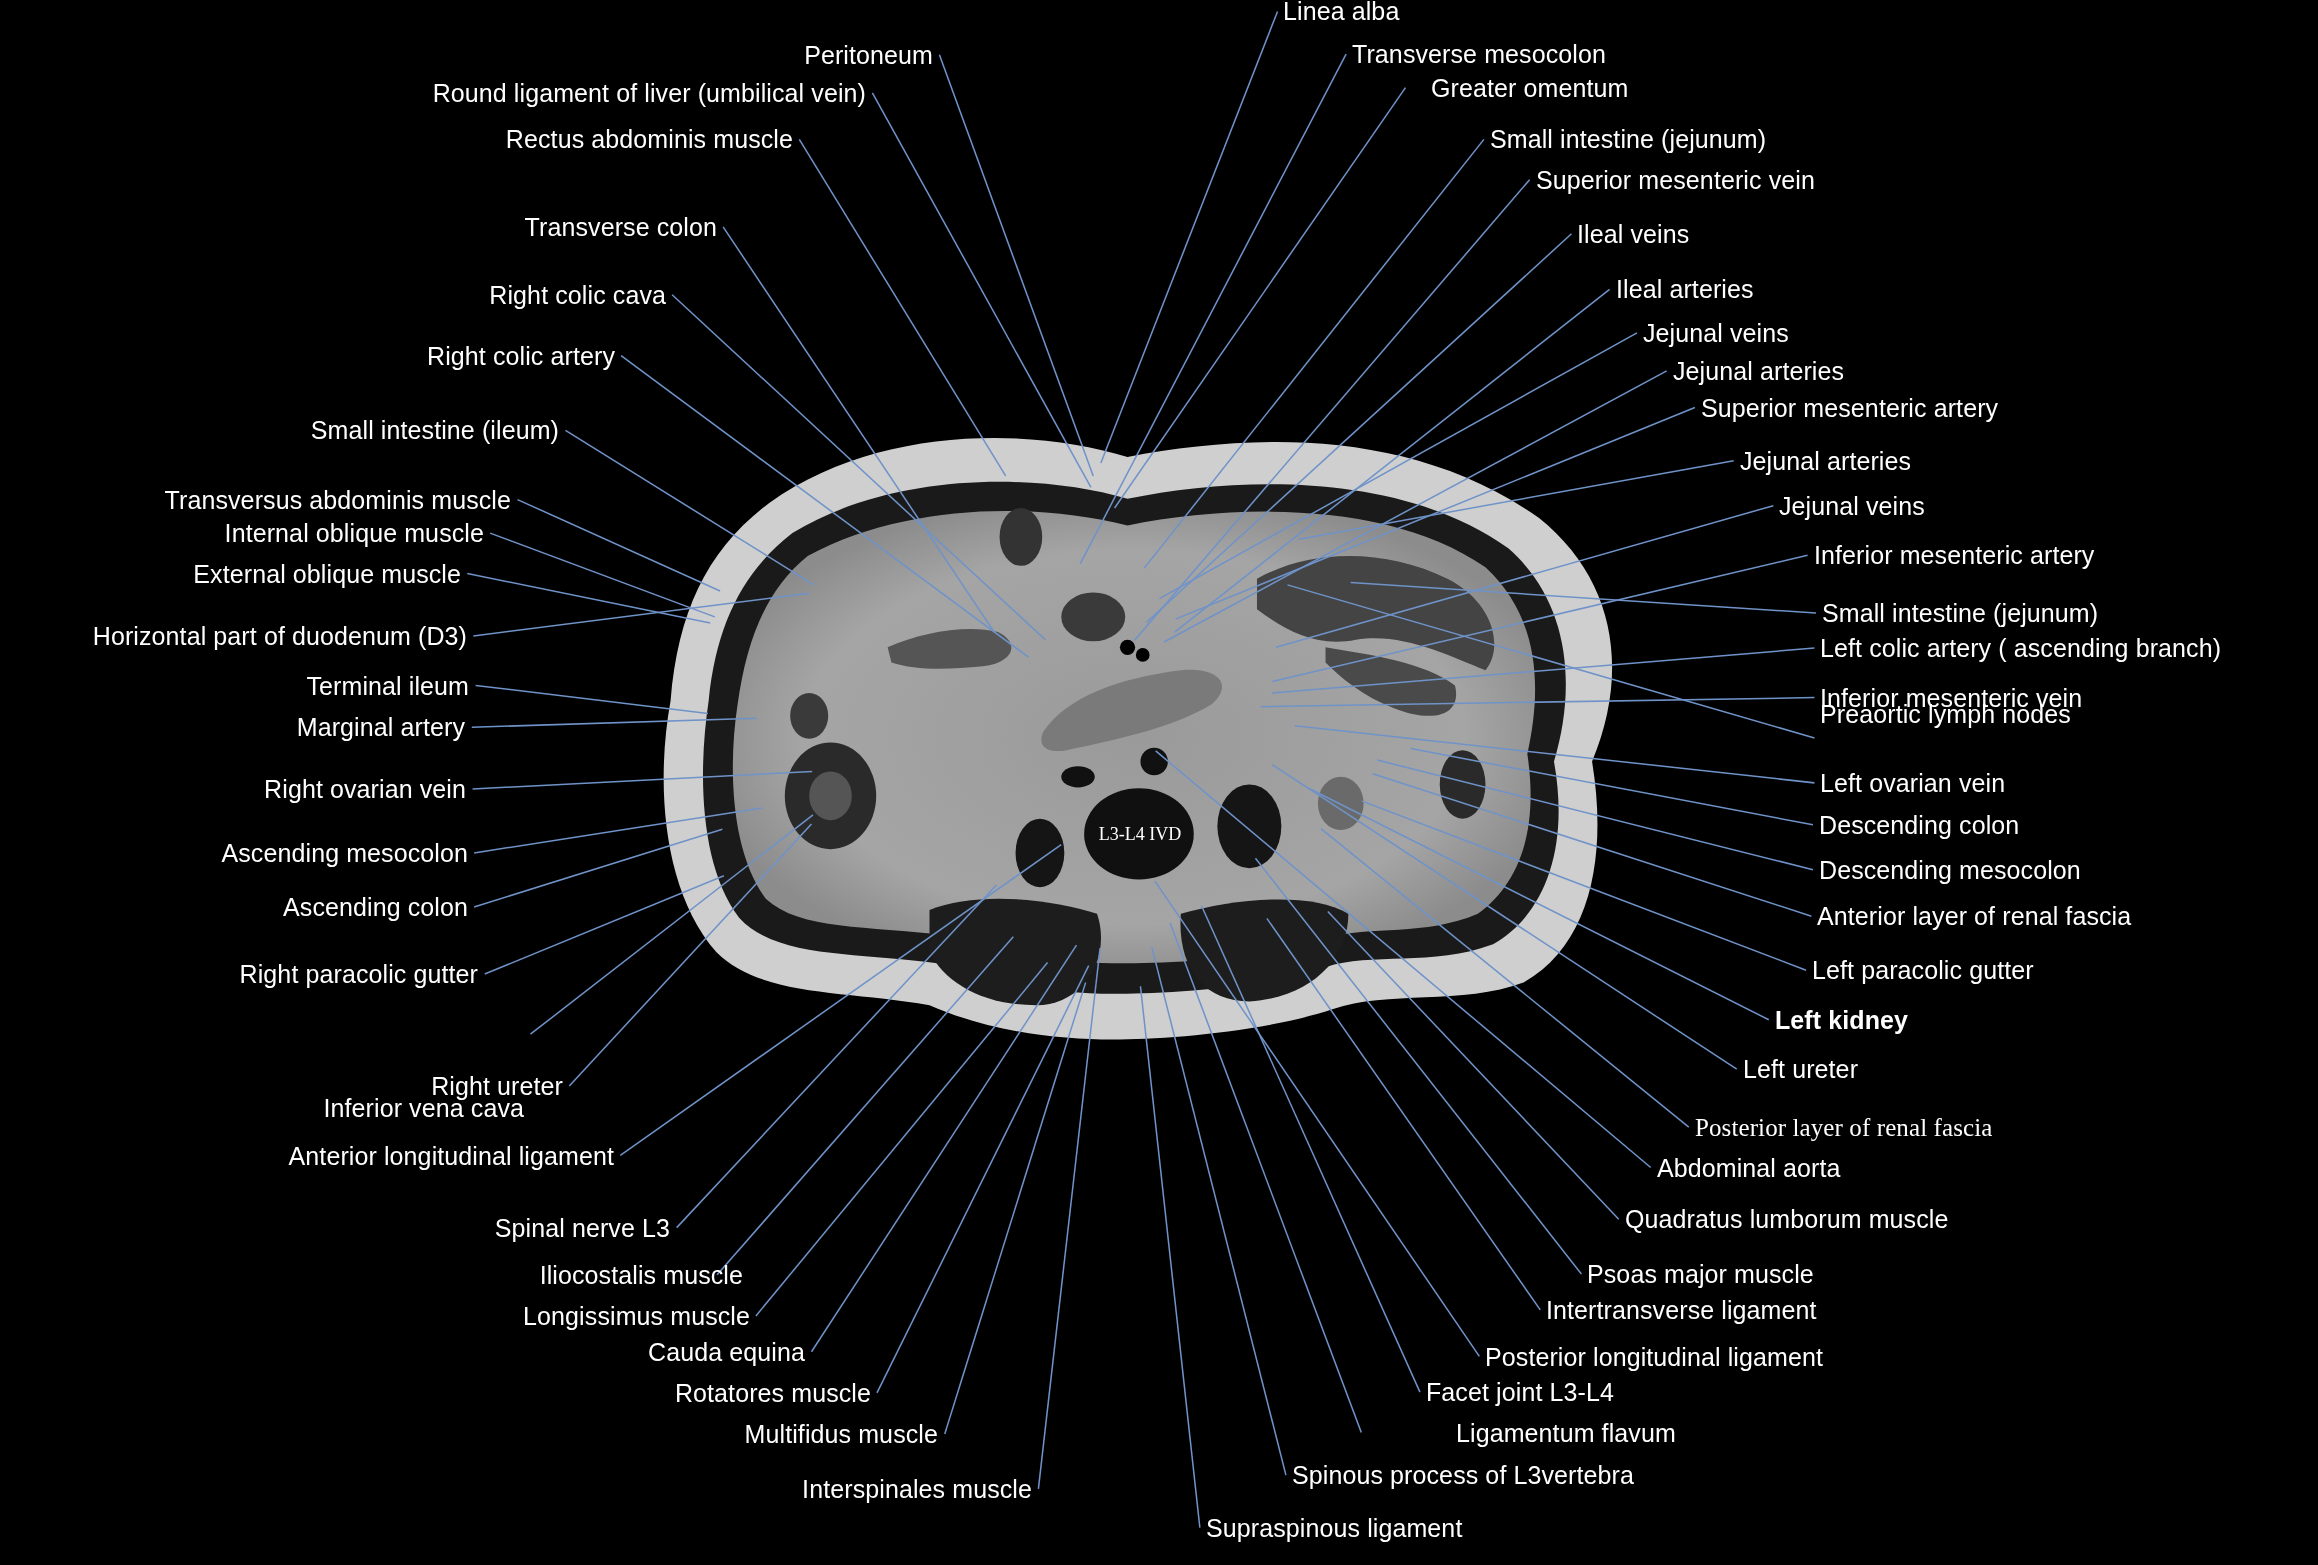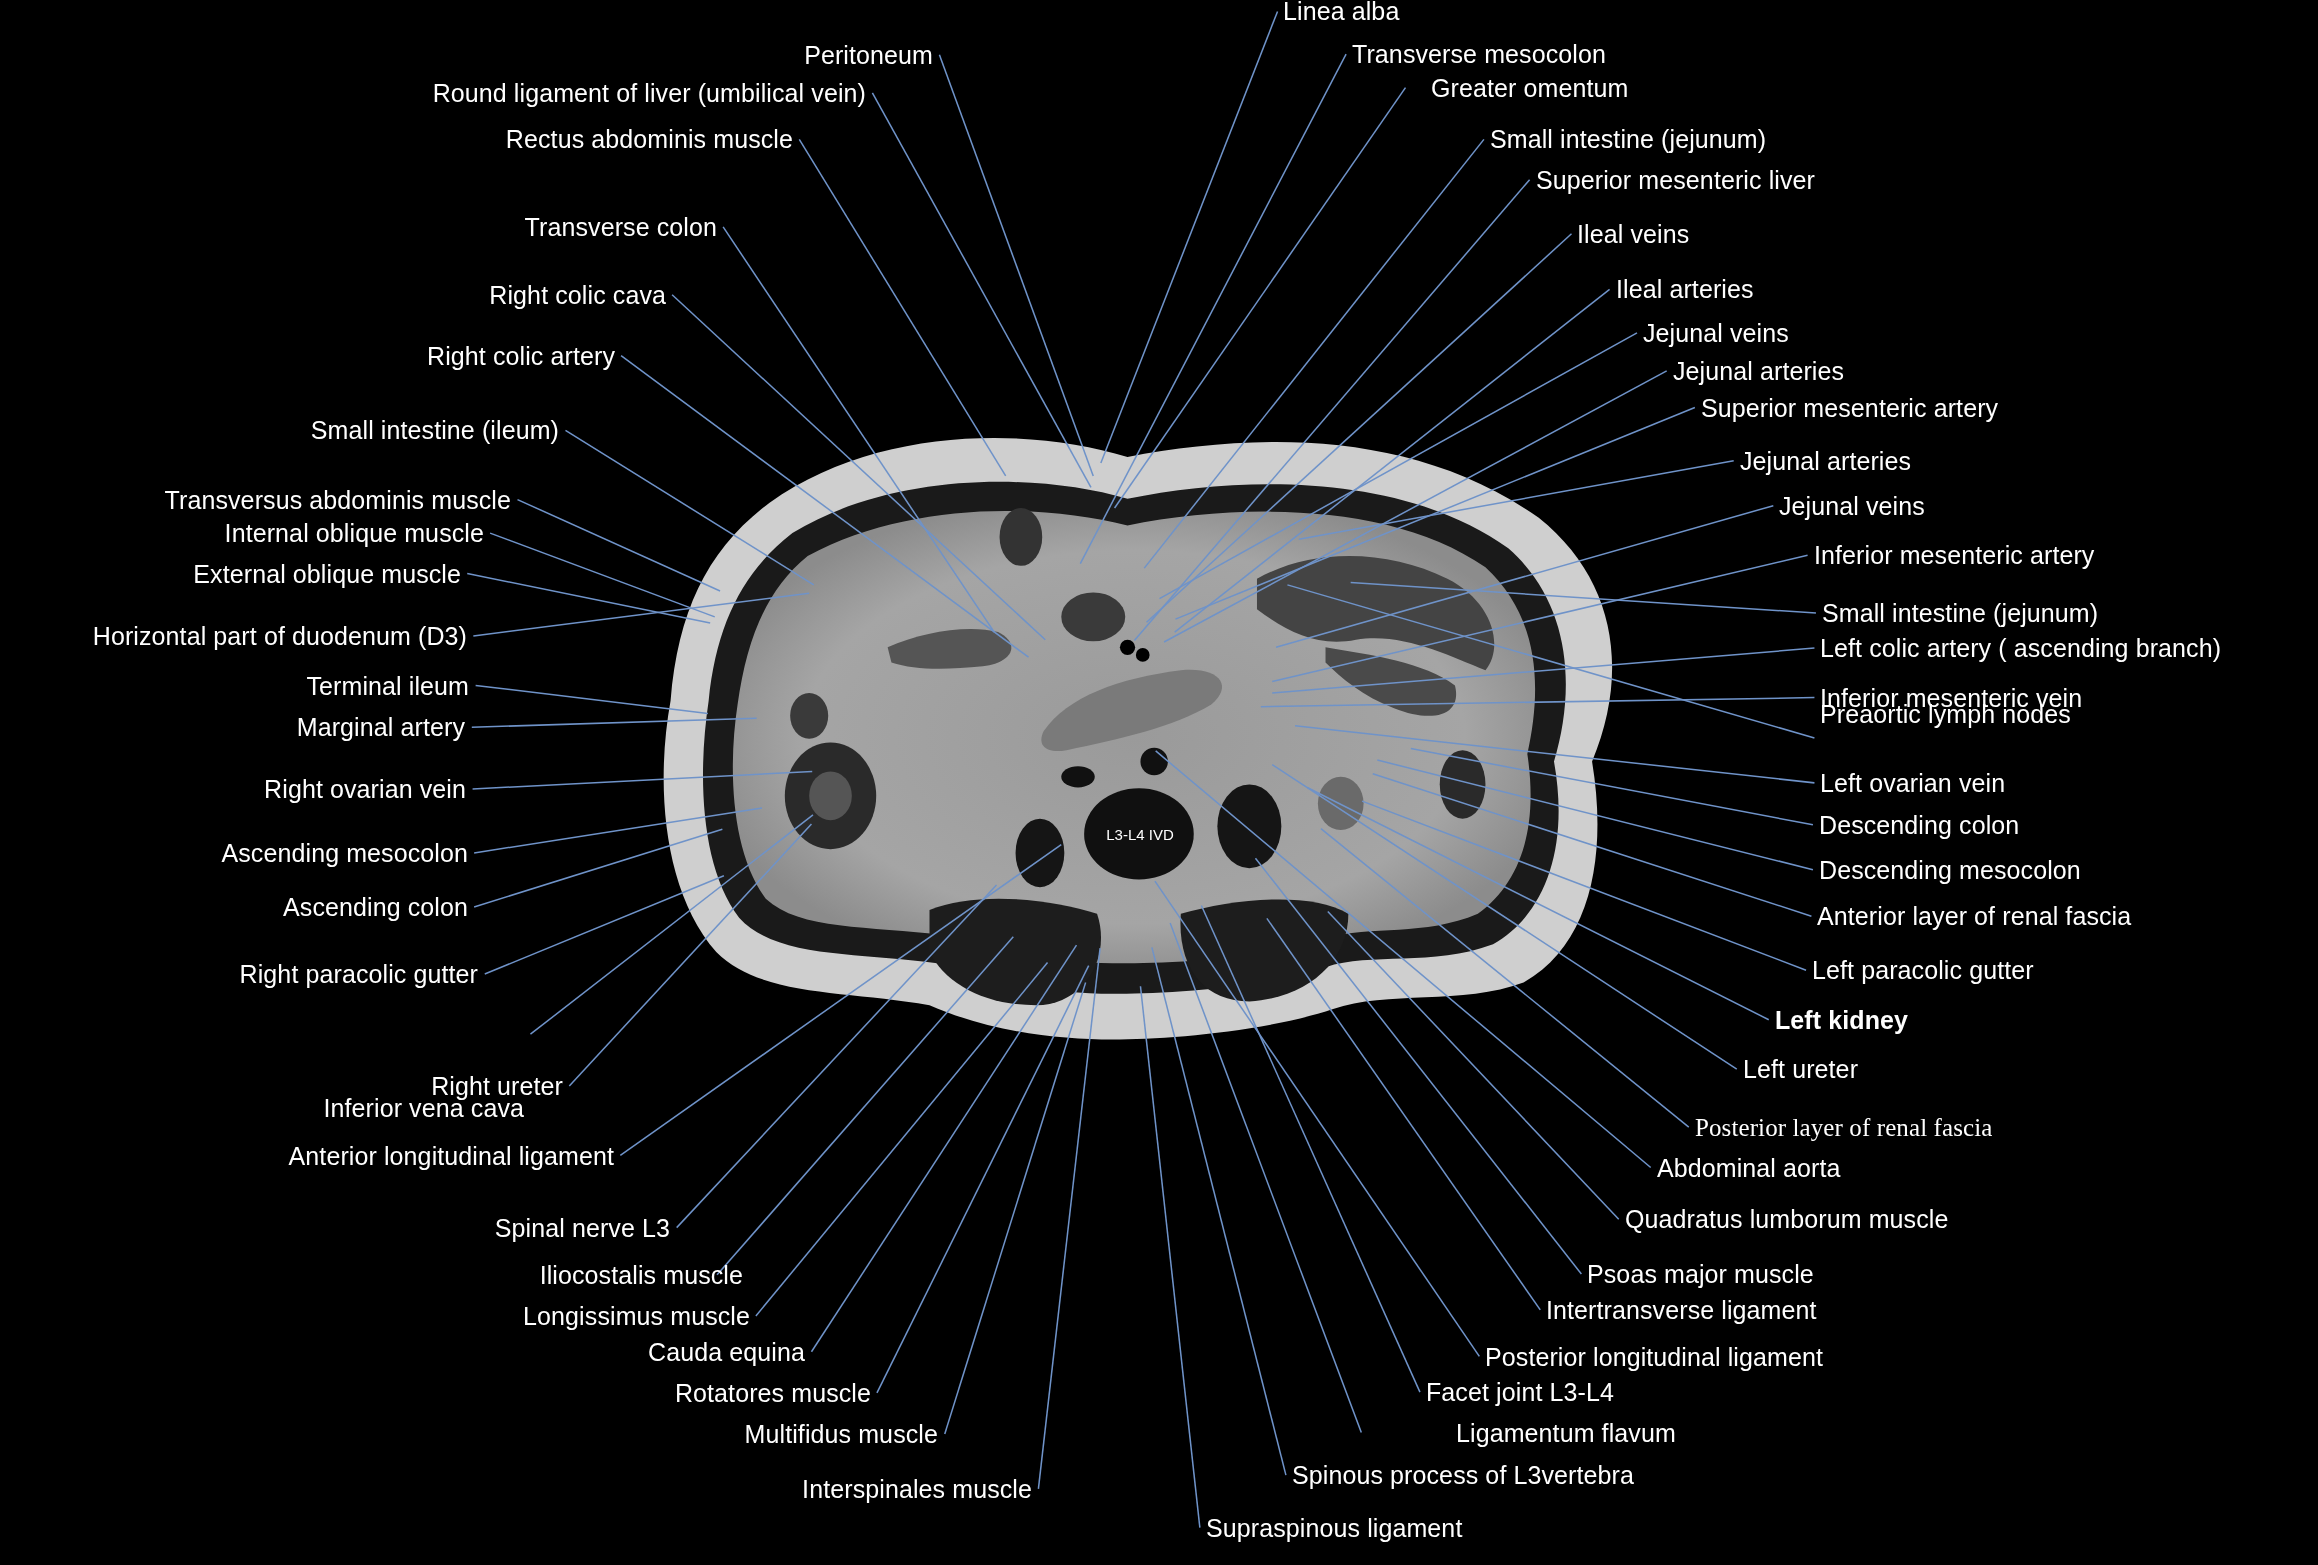--- a/index.html
+++ b/index.html
@@ -3,21 +3,21 @@
 <meta charset="utf-8">
 <style>
   html, body { margin:0; padding:0; background:#000; }
   body { width:2319px; height:1565px; position:relative; overflow:hidden;
          font-family:"Liberation Sans", sans-serif; }
   #stage { position:absolute; left:0; top:0; width:2319px; height:1565px; }
   .mri { position:absolute; left:0; top:0; }
   .label { position:absolute; color:#fff; font-size:25px; line-height:29px;
            white-space:nowrap; transform:translateY(-50%); letter-spacing:0.1px; }
   .label.right-align { transform:translate(-100%,-50%); }
-  .ivd { position:absolute; color:#fff; font-size:15px; transform:translate(-50%,-50%); white-space:nowrap; }
+  .ivd { position:absolute; color:#fff; font-size:18px; transform:translate(-50%,-50%); white-space:nowrap;font-family:Liberation Serif, serif; }
   svg.leaders { position:absolute; left:0; top:0; pointer-events:none; }
   svg.leaders line { stroke:#6f93c9; stroke-width:2; }
 </style>
 </head>
 <body>
 
 <div id="stage">
   <svg class="mri" width="2319" height="1565" viewBox="0 0 3044 2055">
     <defs>
       <radialGradient id="bodyg" cx="50%" cy="50%" r="55%">
@@ -153,21 +153,21 @@
       <div class="label right-align" style="left: 805px; top: 1352px;">Cauda equina</div>
       <div class="label right-align" style="left: 871px; top: 1393px;">Rotatores muscle</div>
       <div class="label right-align" style="left: 938px; top: 1434px;">Multifidus muscle</div>
       <div class="label right-align" style="left: 1032px; top: 1489px;">Interspinales muscle</div>
     </div>
   <div id="right-labels">
       <div class="label" style="left: 1283px; top: 11.4px;">Linea alba</div>
       <div class="label" style="left: 1352px; top: 54px;">Transverse mesocolon</div>
       <div class="label" style="left: 1411px; top: 88px; margin-left: 20px;">Greater omentum</div>
       <div class="label" style="left: 1490px; top: 139px;">Small intestine (jejunum)</div>
-      <div class="label" style="left: 1536px; top: 180px;">Superior mesenteric liver</div>
+      <div class="label" style="left: 1536px; top: 180px;">Superior mesenteric vein</div>
       <div class="label" style="left: 1577px; top: 234px;">Ileal veins</div>
       <div class="label" style="left: 1616px; top: 289px;">Ileal arteries</div>
       <div class="label" style="left: 1643px; top: 333px;">Jejunal veins</div>
       <div class="label" style="left: 1673px; top: 371px;">Jejunal arteries</div>
       <div class="label" style="left: 1701px; top: 408px;">Superior mesenteric artery</div>
       <div class="label" style="left: 1740px; top: 461px;">Jejunal arteries</div>
       <div class="label" style="left: 1779px; top: 506px;">Jejunal veins</div>
       <div class="label" style="left: 1814px; top: 555px;">Inferior mesenteric artery</div>
       <div class="label" style="left: 1822px; top: 613px;">Small intestine (jejunum)</div>
       <div class="label" style="left: 1820px; top: 648px;">Left colic artery ( ascending branch)</div>

